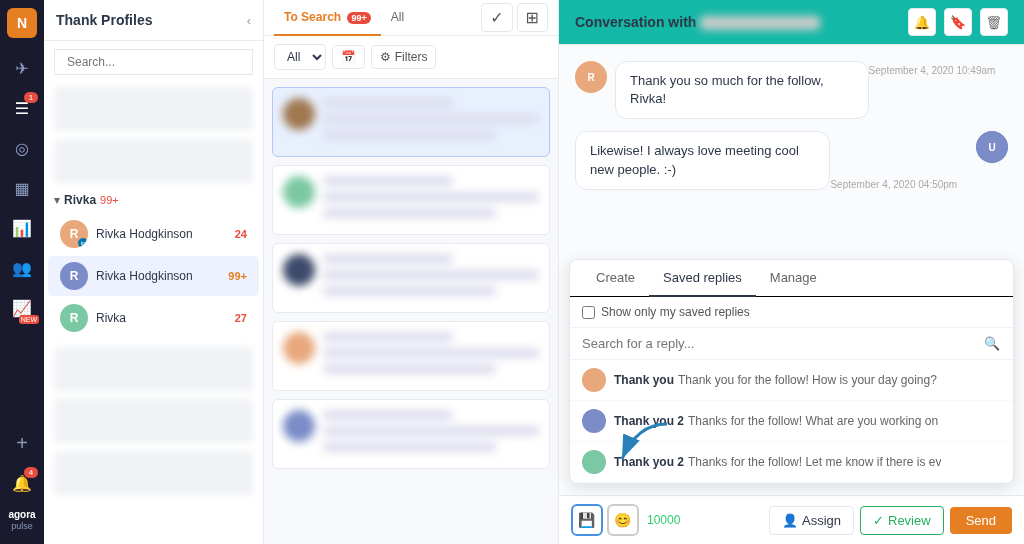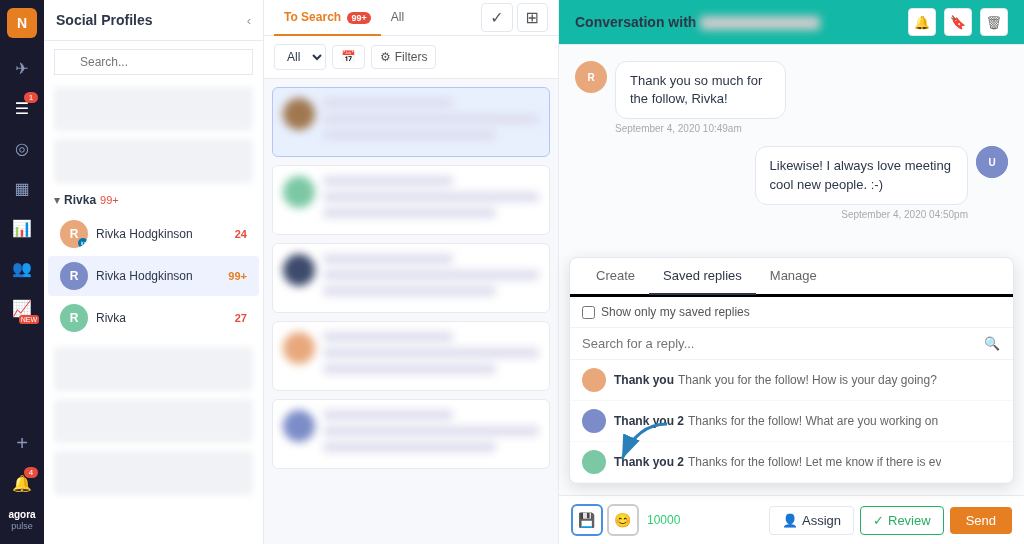--- a/index.html
+++ b/index.html
@@ -72,21 +72,21 @@
       border-bottom: 1px solid #e8eaf0;
     }
     .social-title { font-weight: 600; font-size: 14px; color: #2d3748; }
     .social-search {
       margin: 8px 10px;
     }
     .social-search input {
       width: 100%;
       border: 1px solid #e2e8f0;
       border-radius: 0;
-      padding: 5px 25px;
+      padding: 5px 12px;
       font-size: 12px;
       color: #666;
       outline: none;
     }
     .blurred-item {
       height: 44px;
       background: #f0f2f5;
       margin: 4px 10px;
       border-radius: 4px;
       filter: blur(3px);
@@ -246,21 +246,21 @@
     .msg-bubble {
       max-width: 65%;
       padding: 10px 14px;
       border-radius: 12px;
       font-size: 13px;
       line-height: 1.4;
     }
     .incoming .msg-bubble { background: white; border: 1px solid #e2e8f0; color: #2d3748; }
     .outgoing .msg-bubble { background: white; border: 1px solid #e2e8f0; color: #2d3748; }
     .msg-time { font-size: 10px; color: #aaa; margin-top: 4px; }
-    .msg-block { display: flex; flex-direction: column; }
+    .msg-block { display: flex; }
     .outgoing .msg-block { align-items: flex-end; }
     .outgoing-avatar {
       width: 32px; height: 32px; border-radius: 50%;
       background: #7b8cc8; flex-shrink: 0; margin-left: 8px;
       overflow: hidden;
     }
 
     
     .reply-area {
       border-top: 1px solid #e8eaf0;
@@ -276,21 +276,21 @@
       right: 10px;
       background: white;
       border: 1px solid #e2e8f0;
       border-radius: 8px;
       box-shadow: 0 4px 16px rgba(0,0,0,0.12);
       z-index: 10;
       overflow: hidden;
     }
     .saved-replies-tabs {
       display: flex;
-      border-bottom: 3px solid #000000;
+      border-bottom: 1px solid #000000;
       padding: 0 12px;
     }
     .saved-replies-tab {
       padding: 10px 14px;
       font-size: 13px;
       color: #666;
       cursor: pointer;
       border-bottom: 2px solid transparent;
       margin-bottom: -1px;
     }
@@ -432,21 +432,21 @@
     <span class="badge">4</span>
   </div>
   <div class="nav-logo">
     <div class="logo-text">agora</div>
     <div>pulse</div>
   </div>
 </nav>
 
 <aside class="social-panel">
   <div class="social-header">
-    <span class="social-title">Social Profiles</span>
+    <span class="social-title">Thank Profiles</span>
     <span style="color:#999;cursor:pointer;">‹</span>
   </div>
   <div class="social-search">
     <input type="text" placeholder="Search..." style="">
   </div>
 
   <div class="blurred-item"></div>
   <div class="blurred-item"></div>
 
   <div class="section-label">

